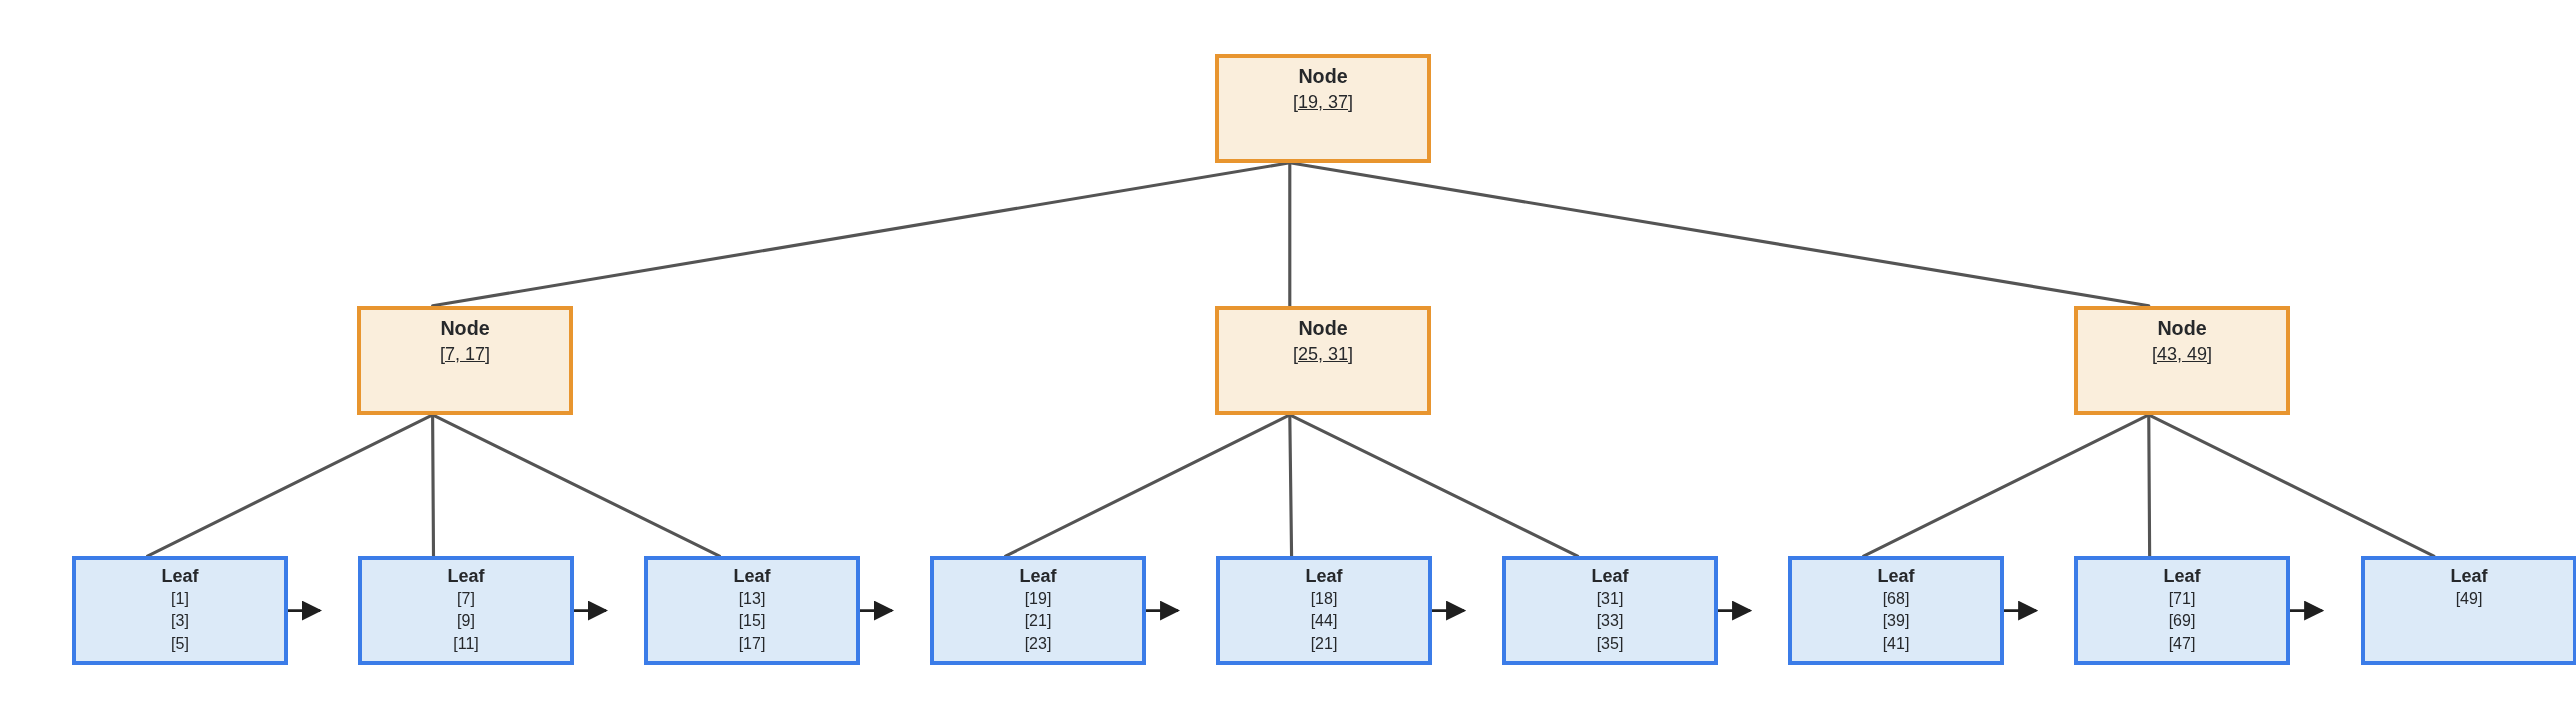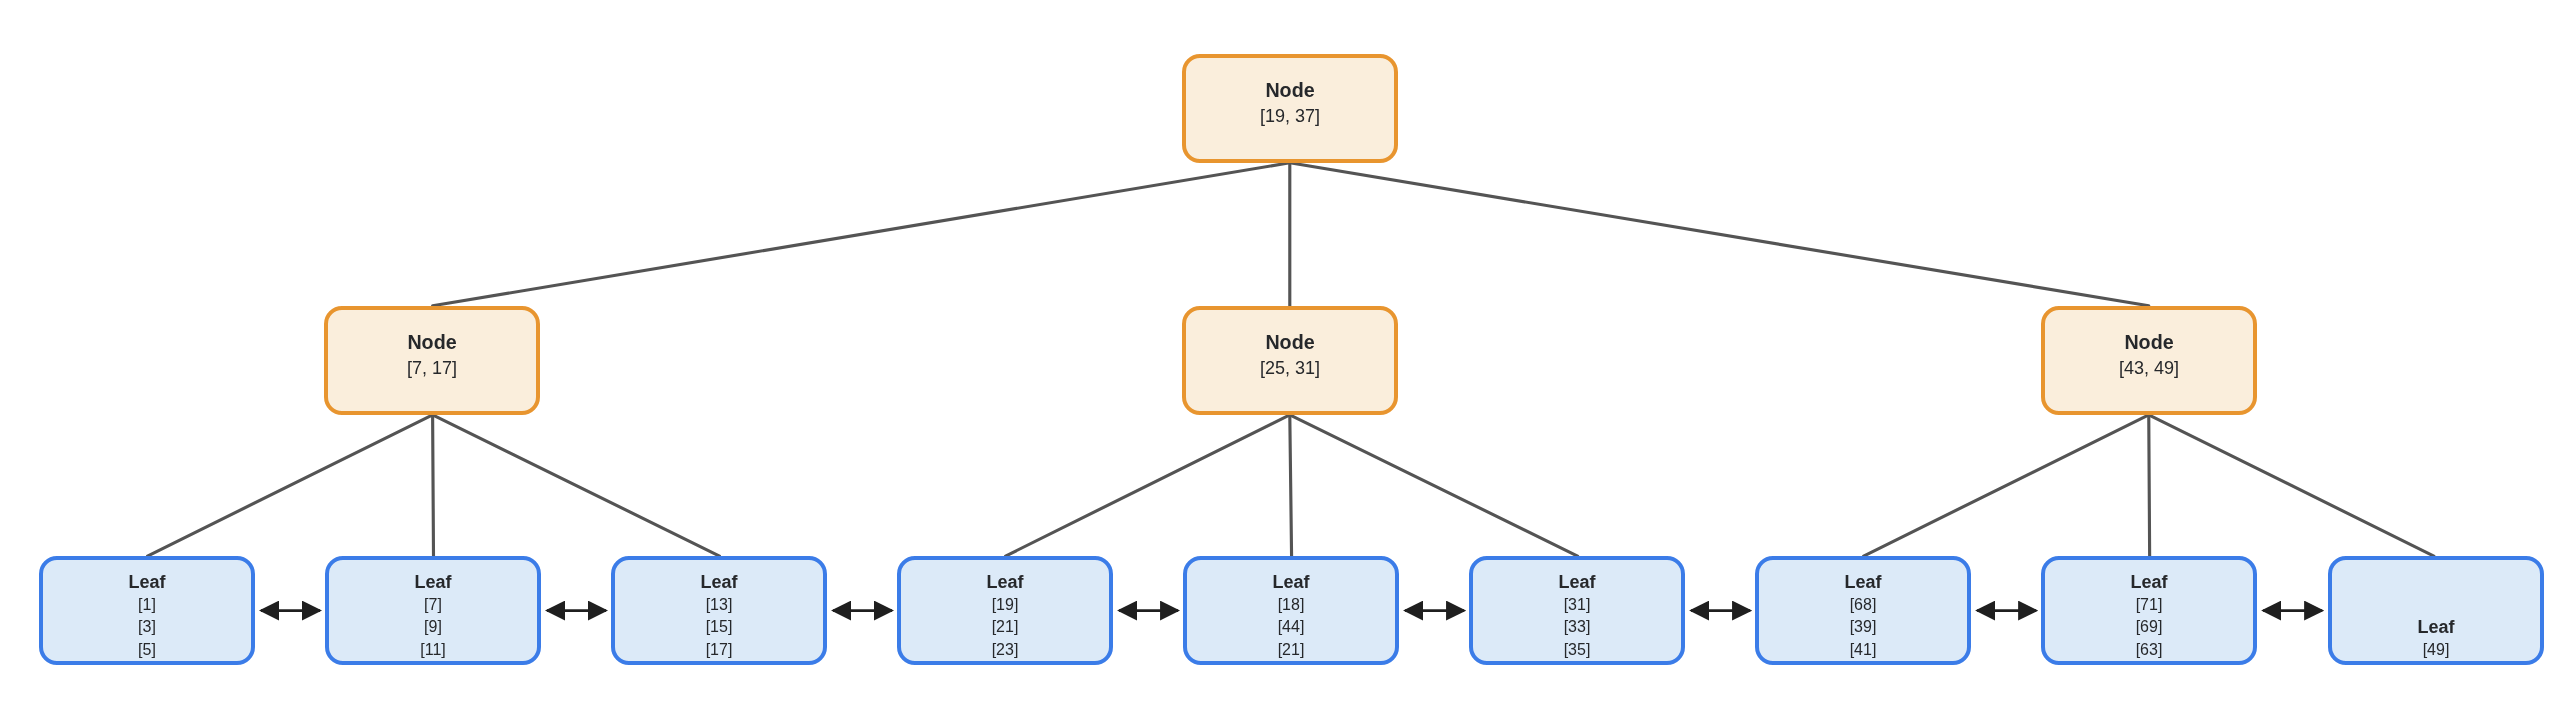--- a/index.html
+++ b/index.html
@@ -28,46 +28,47 @@
   }
   .link-arrow {
     stroke: var(--arrow, #1f1f1f);
     stroke-width: 3.2;
   }
   .tree-node {
     position: absolute;
     width: 216px;
     height: 109px;
     box-sizing: border-box;
-    border-radius: 18px;
+    border-radius: 0;
     display: flex;
     flex-direction: column;
     align-items: center;
-    padding-top: 19px;
+    padding-top: 5px;
     text-align: center;
+    margin-left: 33px;
   }
   .tree-node.orange {
     border: 4.5px solid var(--node-border, #E8952F);
     background: var(--node-fill, #FAEEDC);
   }
   .tree-node.blue {
     border: 4.5px solid var(--leaf-border, #3B7CE8);
     background: var(--leaf-fill, #DCEAF8);
-    justify-content: flex-end;
   }
   .node-title {
     font-weight: bold;
     font-size: 19.7px;
     line-height: 27px;
     color: #26282B;
   }
   .node-keys {
     font-size: 18px;
     line-height: 25px;
     color: #26282B;
+    text-decoration: underline;
   }
   .leaf .node-title {
     font-size: 18px;
     line-height: 23px;
   }
   .key-line {
     font-size: 16px;
     line-height: 22.3px;
     color: #26282B;
   }
@@ -181,21 +182,21 @@
   <div class="tree-node blue leaf" id="leaf-6">
     <div class="node-title">Leaf</div>
     <div class="key-line">[68]</div>
     <div class="key-line">[39]</div>
     <div class="key-line">[41]</div>
   </div>
   <div class="tree-node blue leaf" id="leaf-7">
     <div class="node-title">Leaf</div>
     <div class="key-line">[71]</div>
     <div class="key-line">[69]</div>
-    <div class="key-line">[63]</div>
+    <div class="key-line">[47]</div>
   </div>
   <div class="tree-node blue leaf" id="leaf-8">
     <div class="node-title">Leaf</div>
     <div class="key-line">[49]</div>
   </div>
 
 </div>
 
 
 </body></html>

